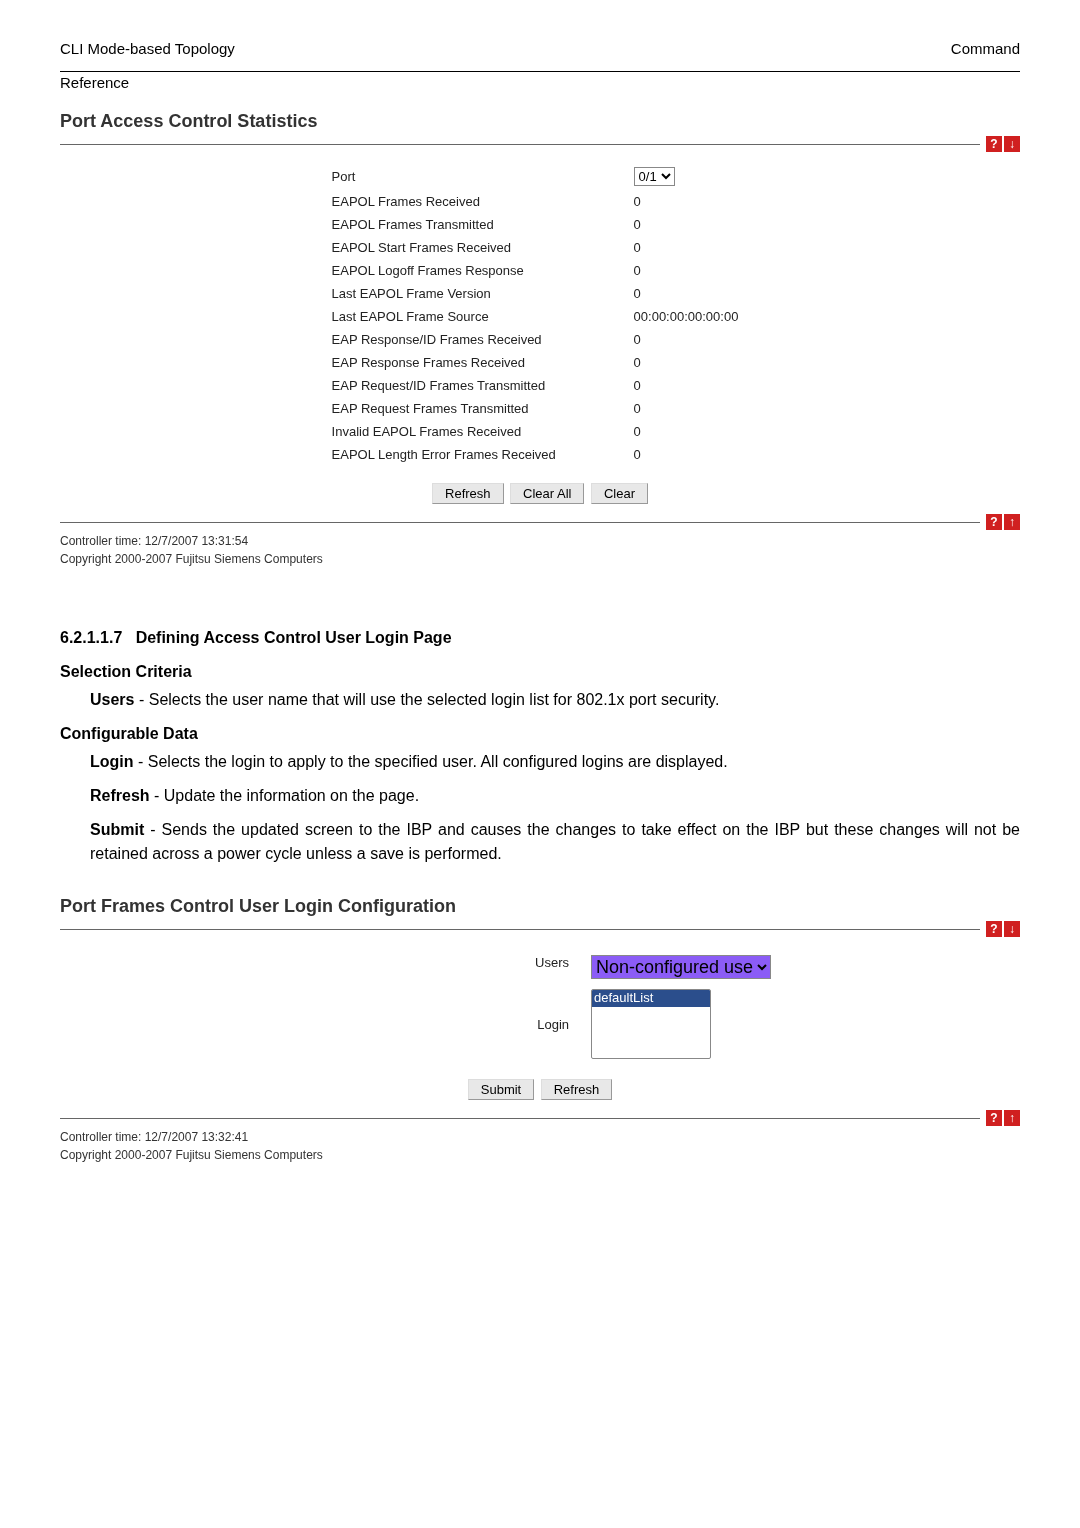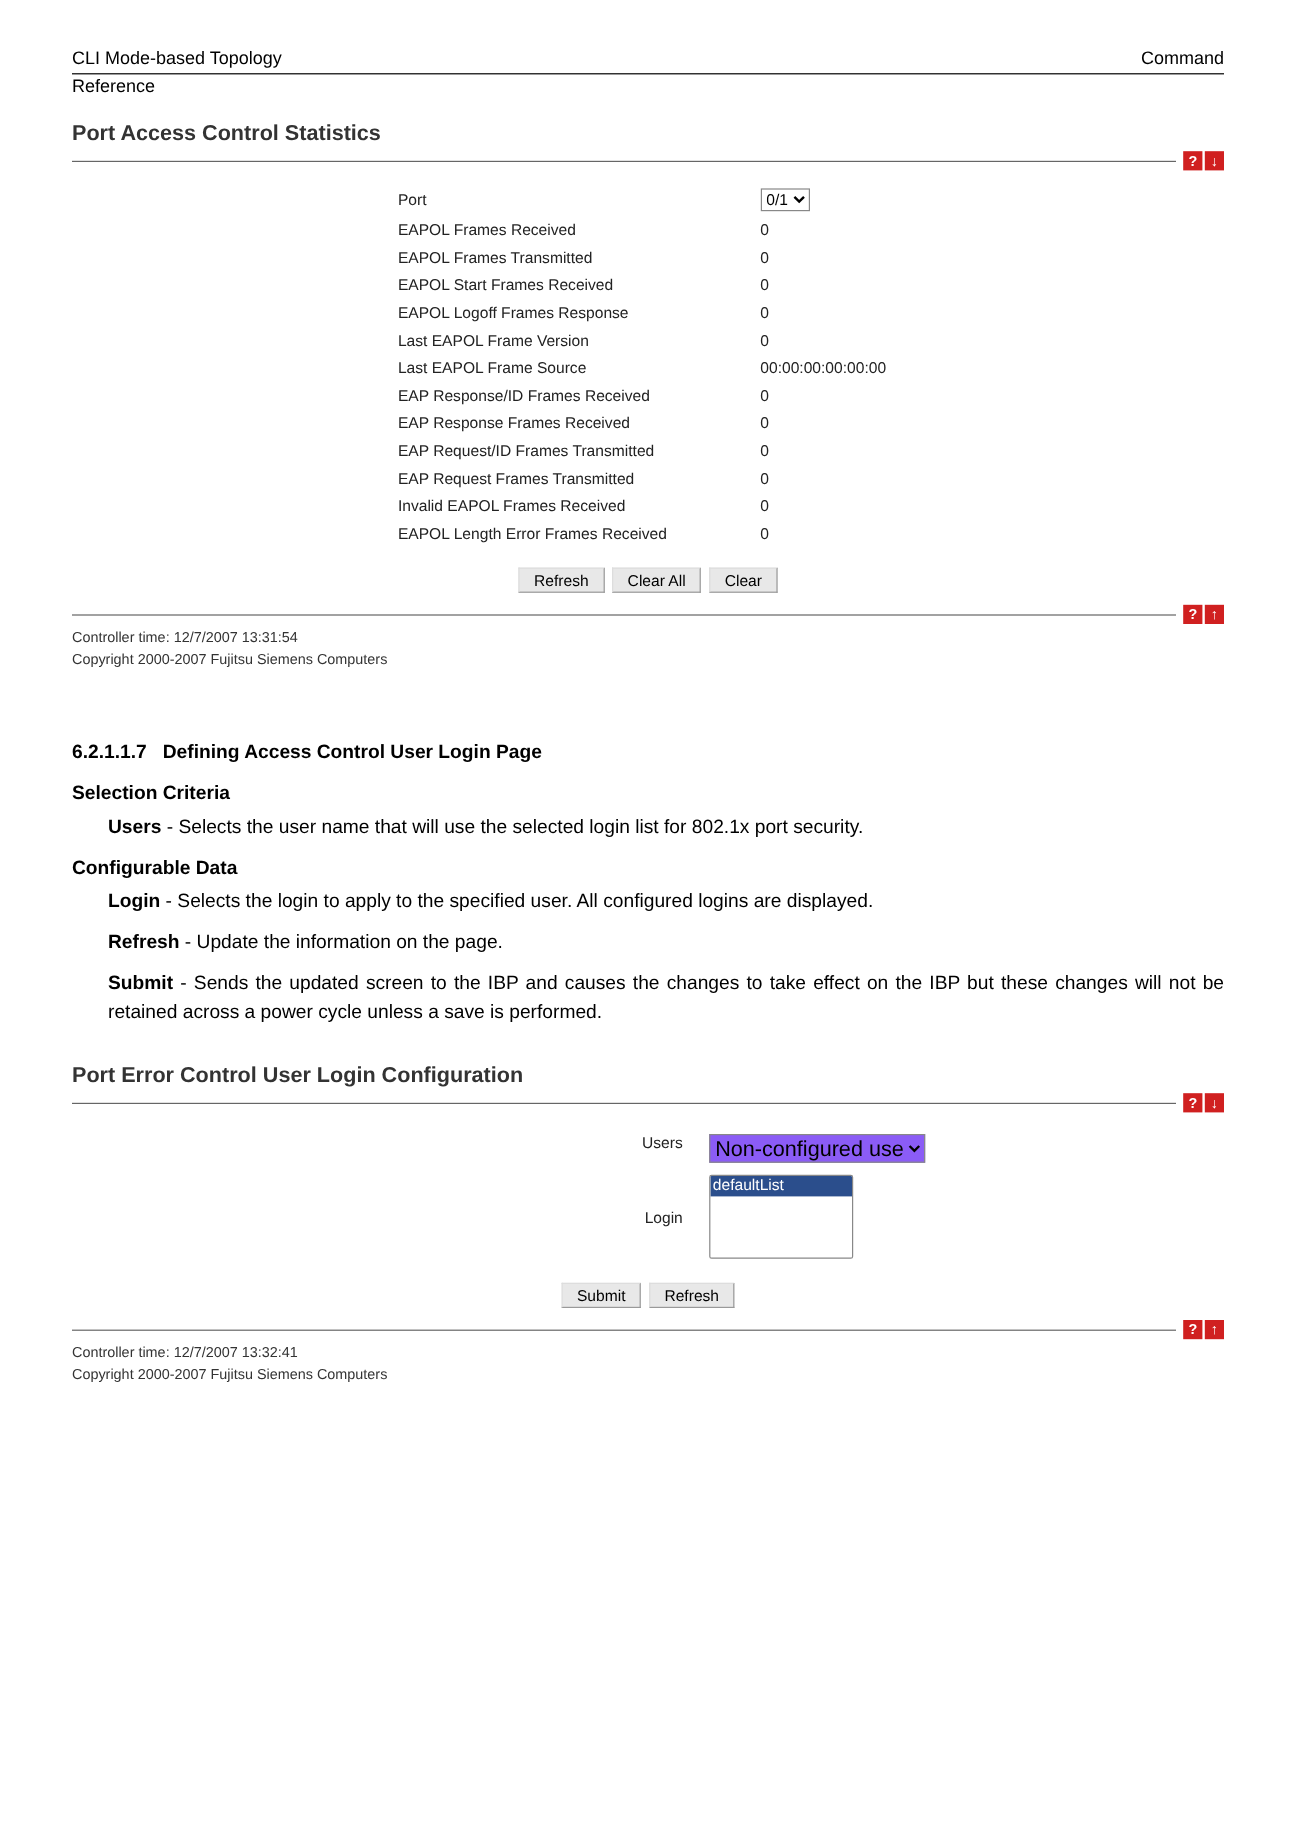--- a/index.html
+++ b/index.html
@@ -9,21 +9,21 @@
     padding: 40px 60px;
     color: #000;
     width: 1080px;
     box-sizing: border-box;
   }
   .doc-header {
     border-bottom: 1.5px solid #000;
     display: flex;
     justify-content: space-between;
     font-size: 15px;
-    padding-bottom: 4px;
+    padding-bottom: 14px;
     margin-bottom: 2px;
   }
   .doc-header-sub {
     font-size: 15px;
     margin-bottom: 20px;
   }
   .panel {
     margin: 0 0 10px 0;
   }
   .panel-title {
@@ -275,21 +275,21 @@
 
   <p class="b">
     <b>Refresh</b><span> - Update the information on the page.</span>
   </p>
   <p class="b">
     <b>Submit</b><span> - Sends the updated screen to the IBP and causes the changes to take effect on the IBP but these changes will not be retained across a power cycle unless a save is performed.</span>
   </p>
 </div>
 
 <div class="panel">
-  <div class="panel-title">Port Error Control User Login Configuration</div>
+  <div class="panel-title">Port Frames Control User Login Configuration</div>
 
   <div class="hr-row">
     <div class="hr-line"></div>
     <div class="hr-icons">
       <span class="badge">?</span>
       <span class="badge">↓</span>
     </div>
   </div>
 
   <table class="user-config">

